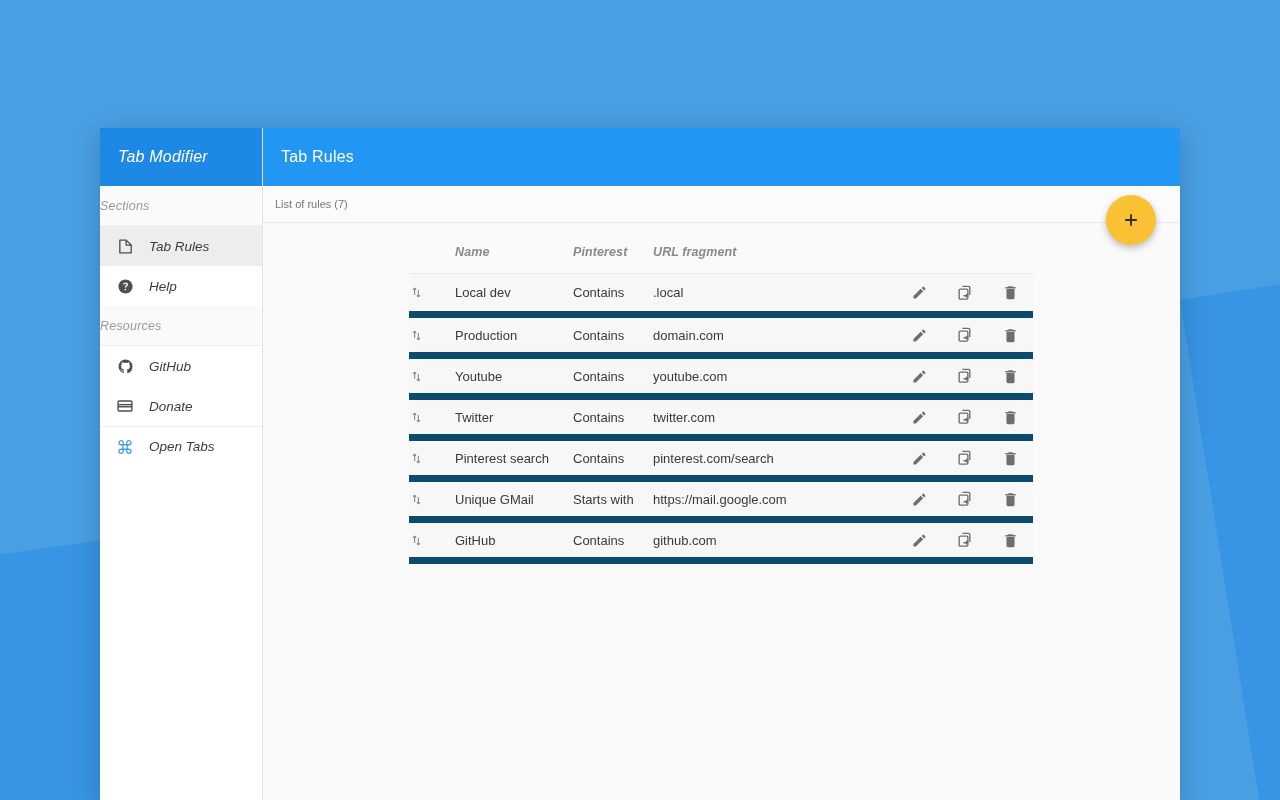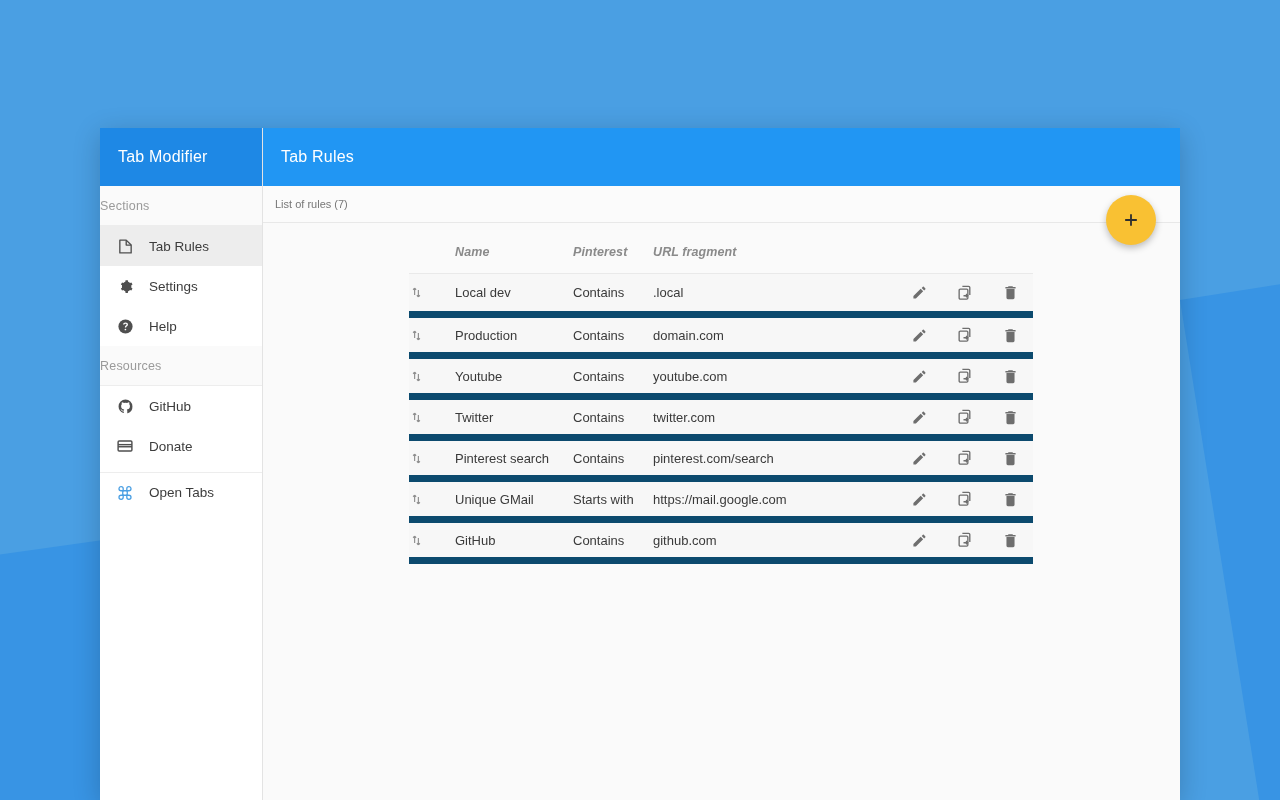--- a/index.html
+++ b/index.html
@@ -54,20 +54,21 @@
   }
 
   
   #sidebar {
     width: 163px;
     flex: 0 0 163px;
     background: #ffffff;
     border-right: 1px solid #e3e3e3;
     display: flex;
     flex-direction: column;
+    font-style: italic;
   }
   .sidebar-header {
     height: 58px;
     background: #1e88e5;
     color: #ffffff;
     display: flex;
     align-items: center;
     padding-left: 18px;
     font-size: 16px;
     letter-spacing: 0.2px;
@@ -242,29 +243,20 @@
       <div class="nav-item active">
         <span class="nav-icon">
           <svg width="17" height="17" viewBox="0 0 24 24" fill="none" stroke="currentColor" stroke-width="1.9">
             <path d="M4 3h9l7 7v11H4z" stroke-linejoin="round"></path>
             <path d="M13 3v7h7" stroke-linejoin="round"></path>
           </svg>
         </span>
         <span class="nav-label">Tab Rules</span>
       </div>
 
-      <div class="nav-item">
-        <span class="nav-icon">
-          <svg width="17" height="17" viewBox="0 0 24 24" fill="currentColor">
-            <path d="M12 8.2a3.8 3.8 0 100 7.6 3.8 3.8 0 000-7.6zm0 5.8a2 2 0 110-4 2 2 0 010 4z"></path>
-            <path d="M20.3 13.6l-.1-1.6.1-1.6 1.6-1.2-1.6-2.8-1.9.6a7.4 7.4 0 00-2.7-1.6L15.3 3h-3.2l-.4 2.4a7.4 7.4 0 00-2.7 1.6l-1.9-.6-1.6 2.8 1.6 1.2-.1 1.6.1 1.6-1.6 1.2 1.6 2.8 1.9-.6a7.4 7.4 0 002.7 1.6l.4 2.4h3.2l.4-2.4a7.4 7.4 0 002.7-1.6l1.9.6 1.6-2.8-1.6-1.2z"></path>
-          </svg>
-        </span>
-        <span class="nav-label">Settings</span>
-      </div>
 
       <div class="nav-item">
         <span class="nav-icon">
           <svg width="17" height="17" viewBox="0 0 24 24">
             <circle cx="12" cy="12" r="10" fill="currentColor"></circle>
             <path d="M12 6.4c-2 0-3.3 1.1-3.5 2.9h1.9c.1-.8.7-1.3 1.6-1.3.9 0 1.5.5 1.5 1.2 0 .6-.3 1-1.1 1.5-.9.6-1.3 1.2-1.3 2.2v.5h1.9v-.4c0-.6.3-1 1.1-1.5.9-.6 1.4-1.3 1.4-2.4 0-1.6-1.4-2.7-3.5-2.7zm-.1 8.6a1.2 1.2 0 100 2.4 1.2 1.2 0 000-2.4z" fill="#ffffff"></path>
           </svg>
         </span>
         <span class="nav-label">Help</span>
       </div>
@@ -285,21 +277,21 @@
         <span class="nav-icon">
           <svg width="18" height="18" viewBox="0 0 24 24" fill="none" stroke="currentColor" stroke-width="1.9">
             <rect x="2.8" y="5.4" width="18.4" height="13.2" rx="1.4"></rect>
             <path d="M2.8 10.2h18.4"></path>
             <path d="M2.8 13h18.4"></path>
           </svg>
         </span>
         <span class="nav-label">Donate</span>
       </div>
 
-      <div class="nav-item sep-top" style="margin-top:6px">
+      <div class="nav-item sep-top" style="">
         <span class="nav-icon" style="color:#4a9fe3">
           <svg width="18" height="18" viewBox="0 0 24 24" fill="none" stroke="currentColor" stroke-width="1.7">
             <path d="M9 9h6v6H9z"></path>
             <path d="M9 9H6.8a2.8 2.8 0 112.8-2.8V9z"></path>
             <path d="M15 9h2.2a2.8 2.8 0 10-2.8-2.8V9z"></path>
             <path d="M9 15H6.8a2.8 2.8 0 102.8 2.8V15z"></path>
             <path d="M15 15h2.2a2.8 2.8 0 11-2.8 2.8V15z"></path>
           </svg>
         </span>
         <span class="nav-label">Open Tabs</span>

